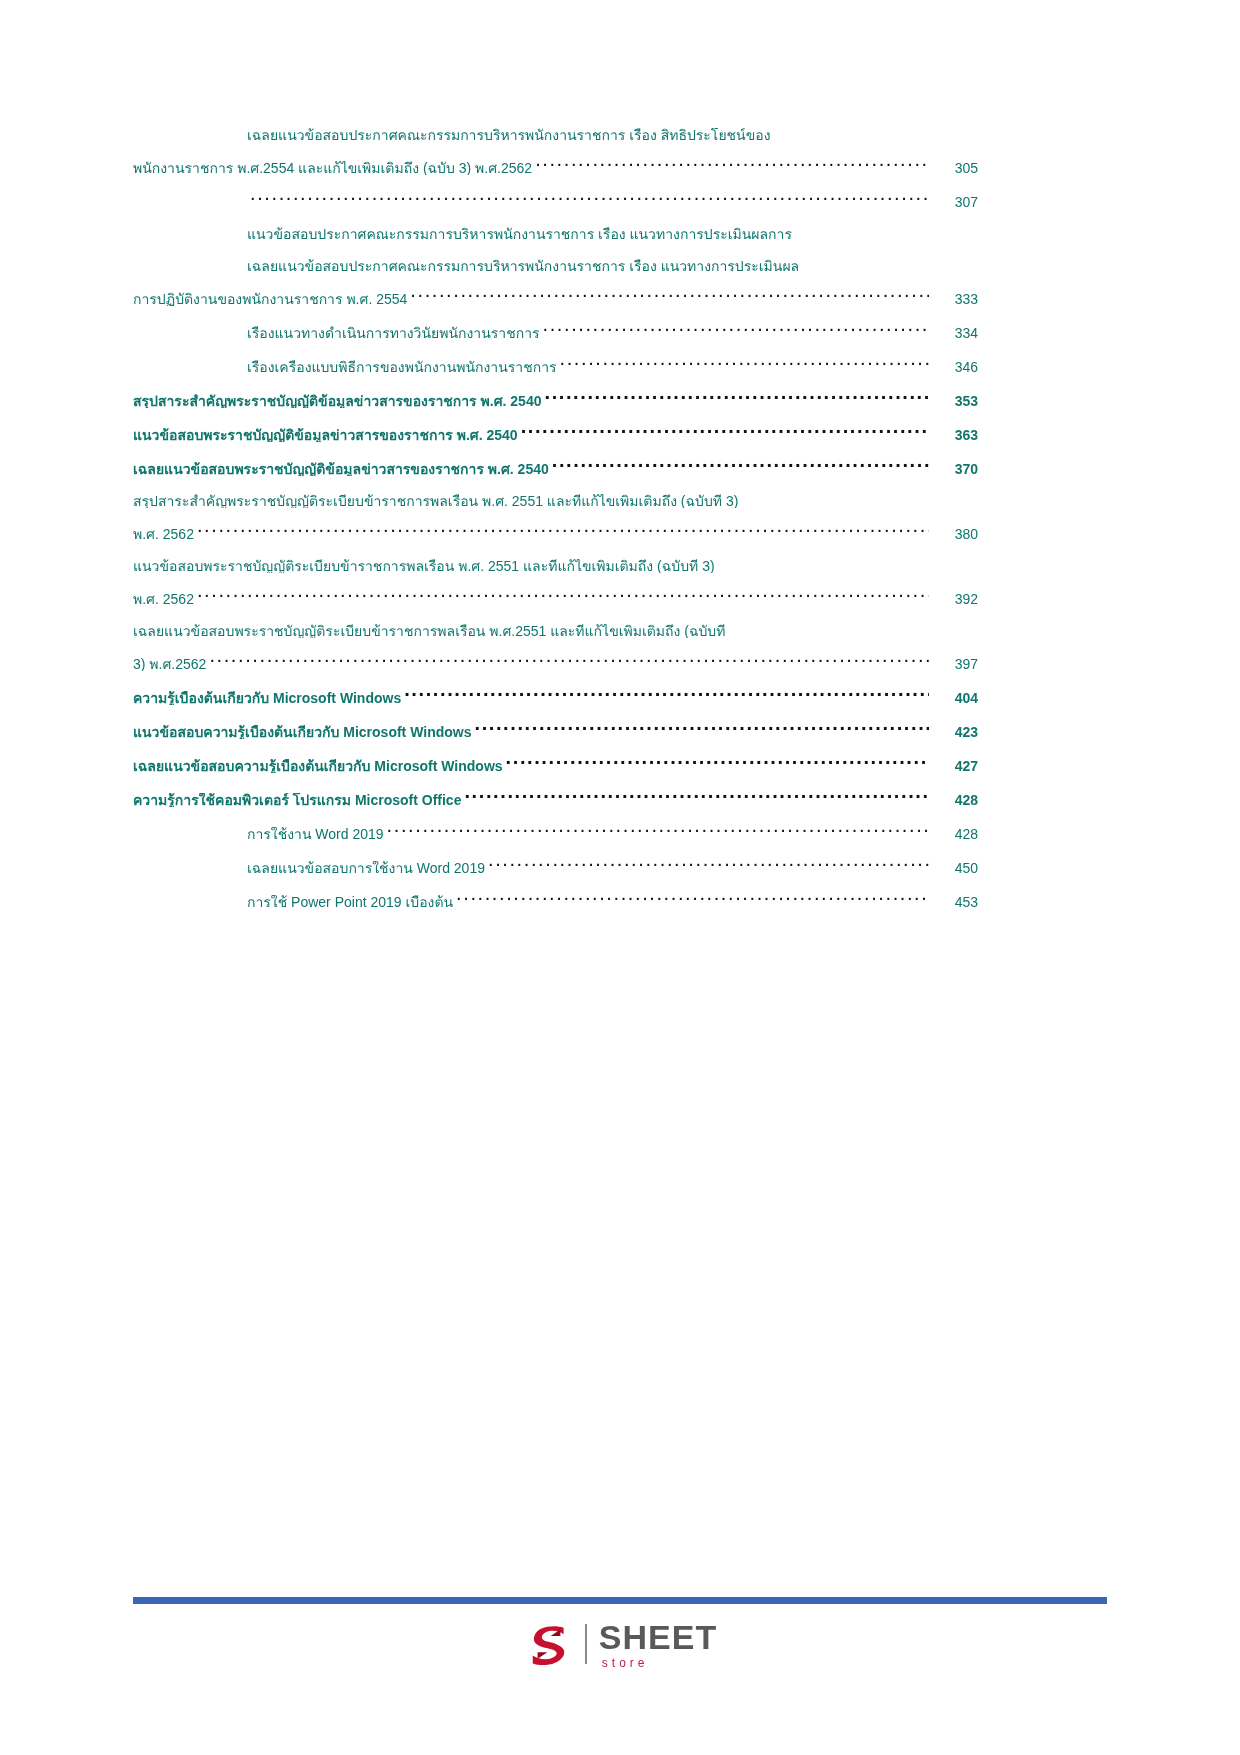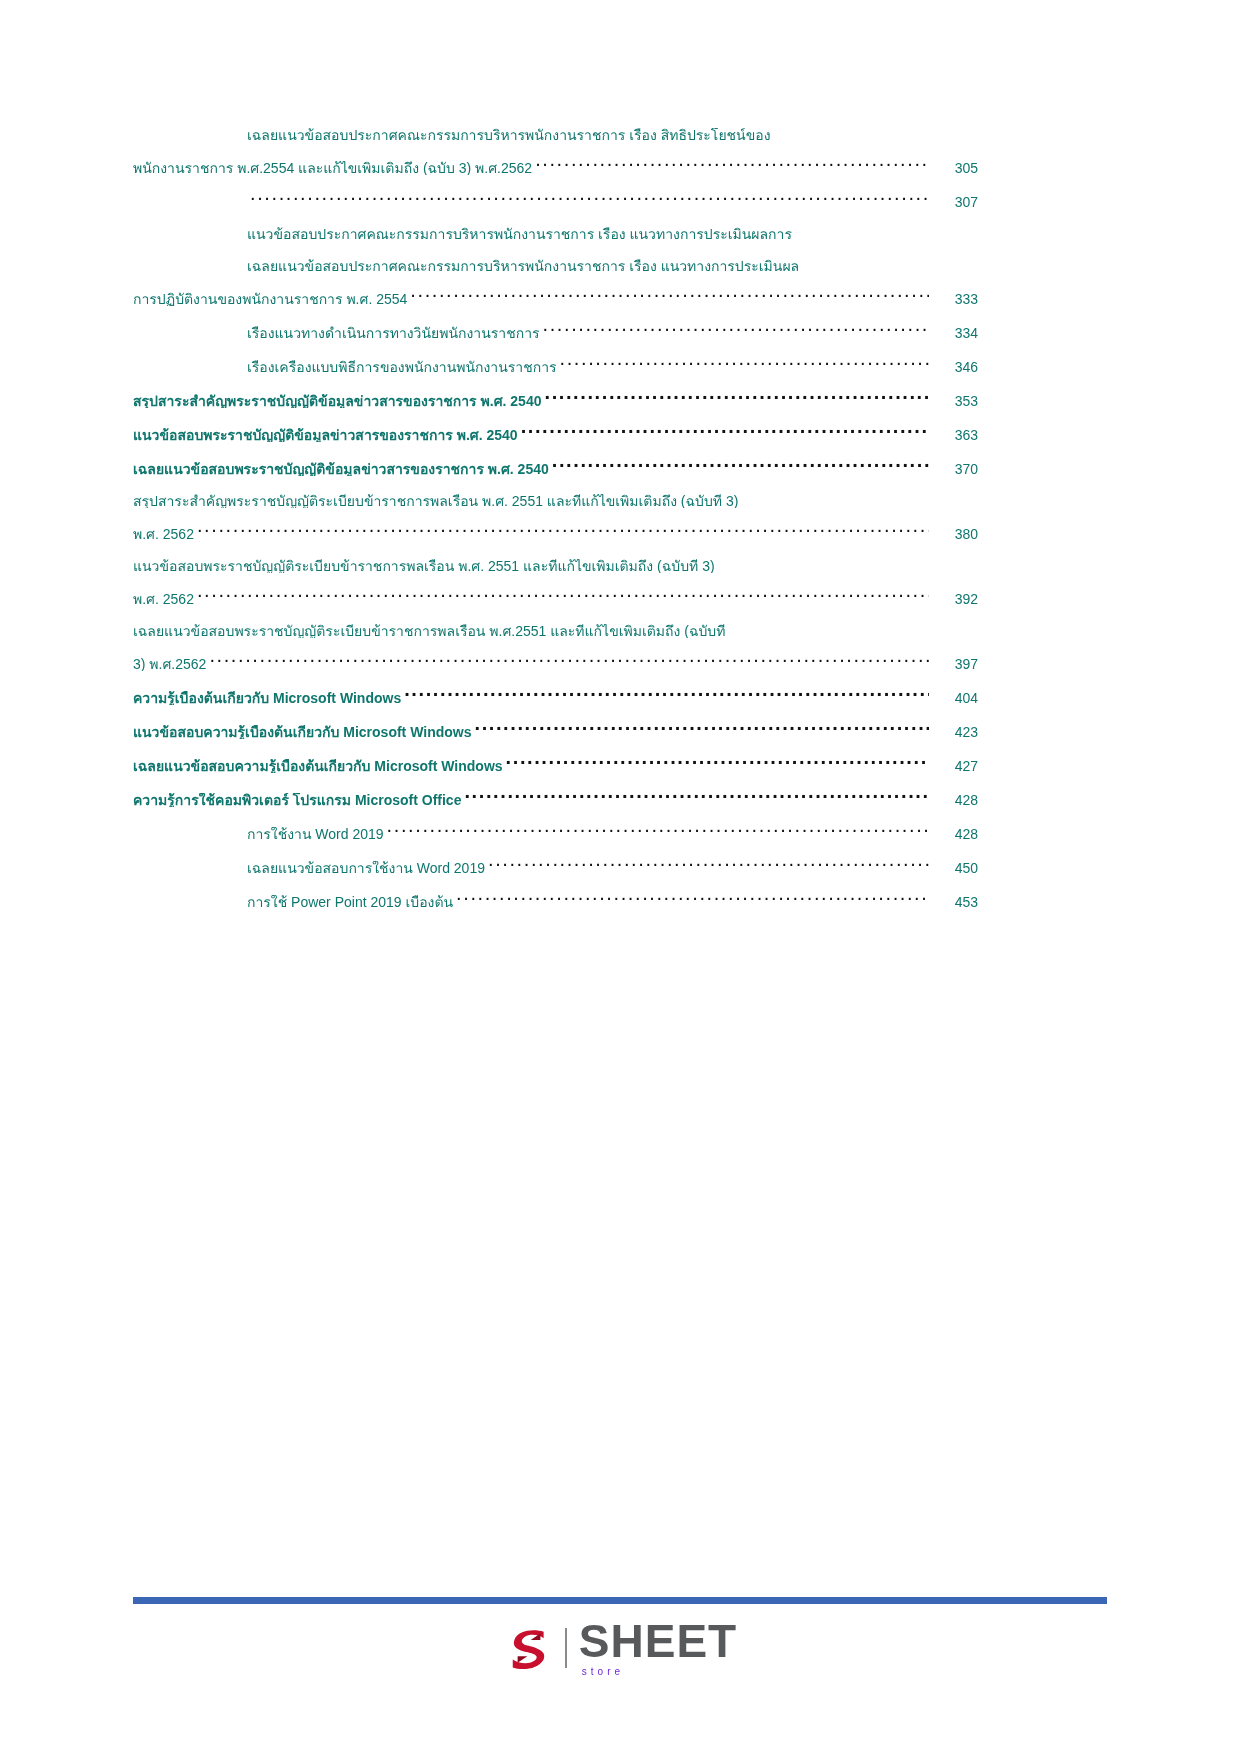--- a/index.html
+++ b/index.html
@@ -86,21 +86,21 @@
 
   .lvl-sub-hang {
     padding-left: 0px;
   }
   .lvl-sub-hang .entry-line:first-child { padding-left: 114px; }
   .lvl-sub-hang .entry-line:nth-child(2) { padding-left: 0px; margin-top: 12px; }
 
   .lvl-main .entry-line {
     font-weight: bold;
   }
-  .lvl-main .pageno { font-weight: normal; }
+  .lvl-main .pageno { font-weight: bold; }
 
   
   .footer-rule {
     position: absolute;
     left: 133px;
     right: 133px;
     top: 1597px;
     height: 7px;
     background: #3b66b5;
   }
@@ -126,28 +126,28 @@
     background: #8a8a8a;
     margin-right: 12px;
   }
   .logo-text {
     display: flex;
     flex-direction: column;
     justify-content: center;
     line-height: 1;
   }
   .logo-title {
-    font-size: 46px;
+    font-size: 34px;
     font-weight: bold;
     color: #58595b;
     letter-spacing: 1px;
   }
   .logo-sub {
-    font-size: 10px;
-    color: #6d28d9;
+    font-size: 12px;
+    color: #be185d;
     letter-spacing: 4px;
     margin-top: 3px;
     margin-left: 3px;
   }
 </style>
 </head>
 <body>
 
 <div class="page">
 

